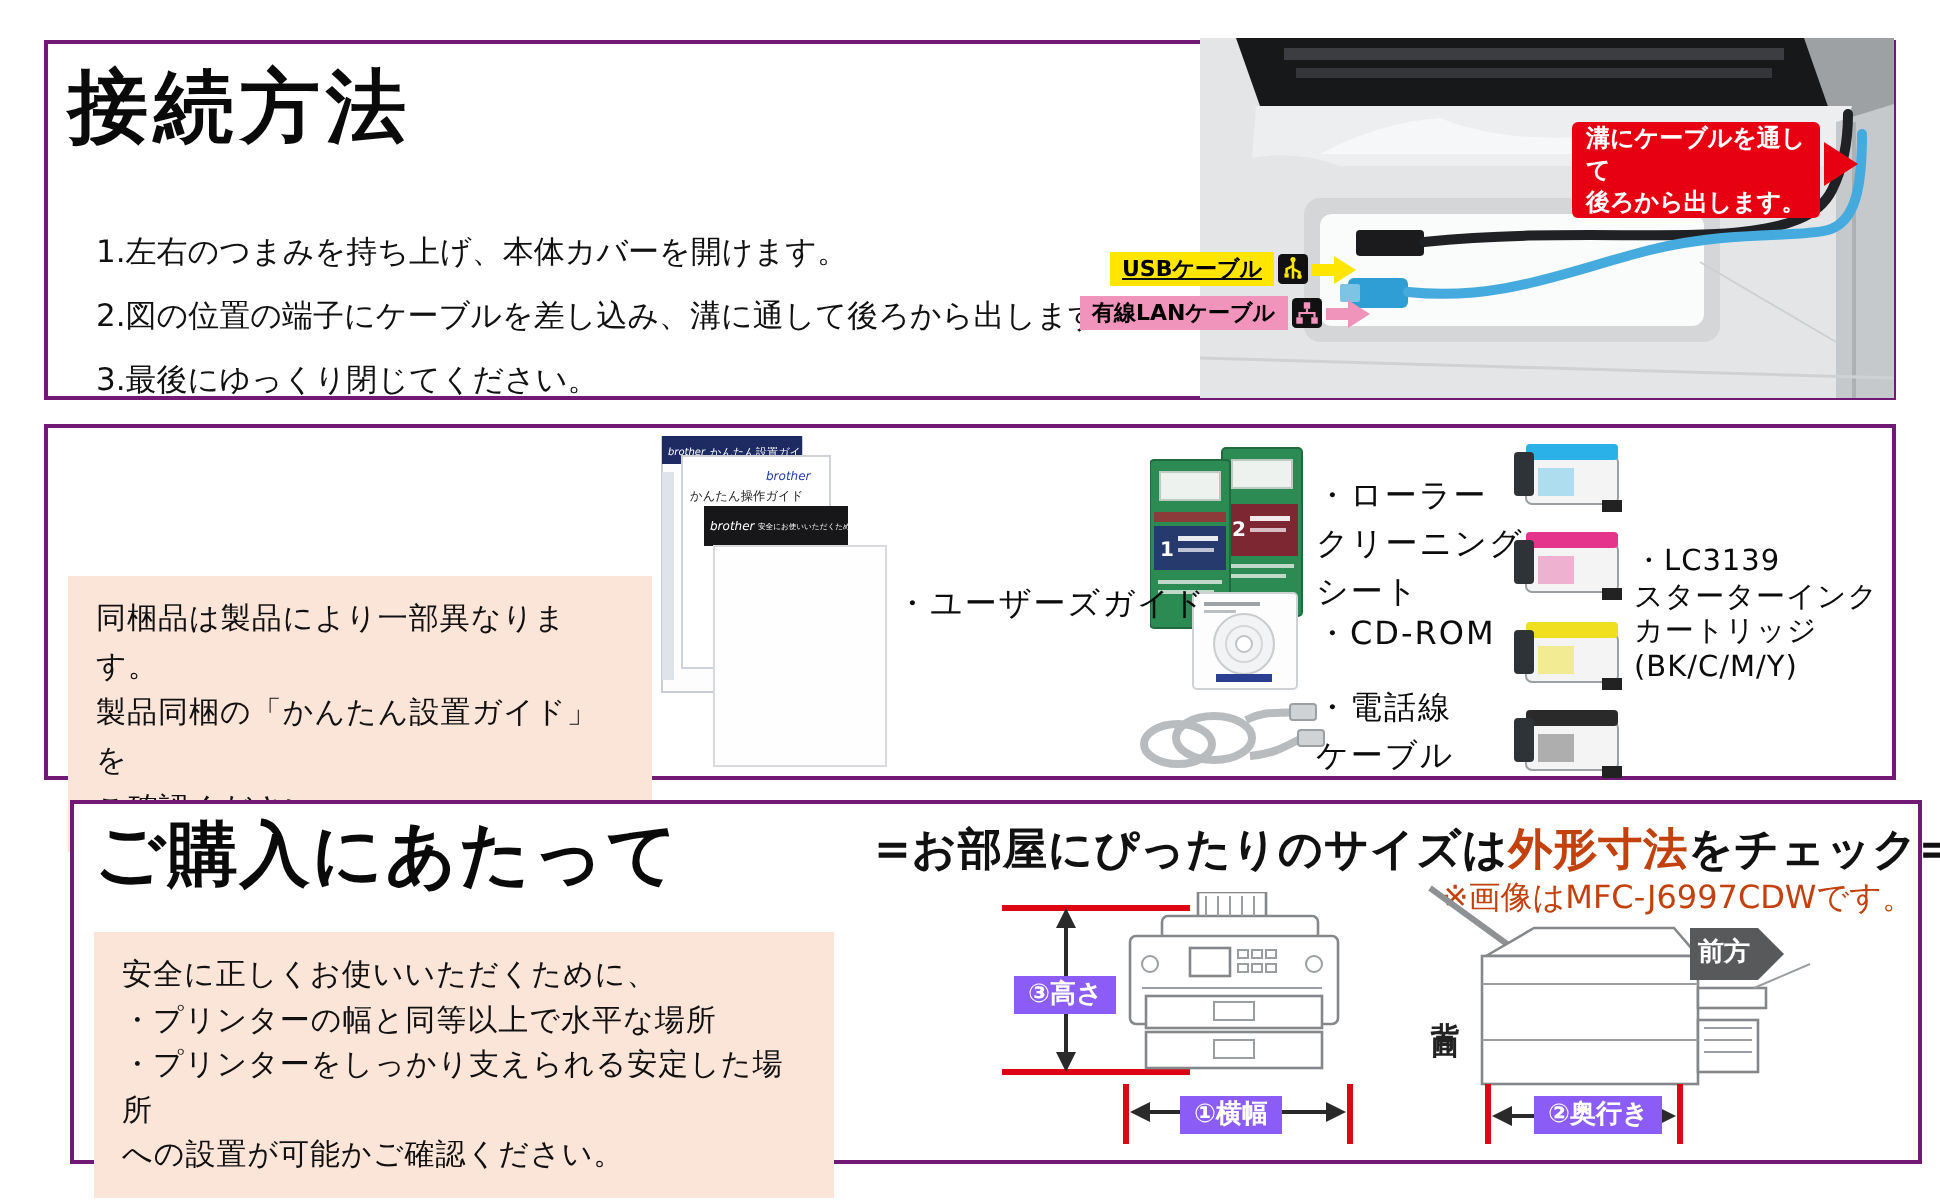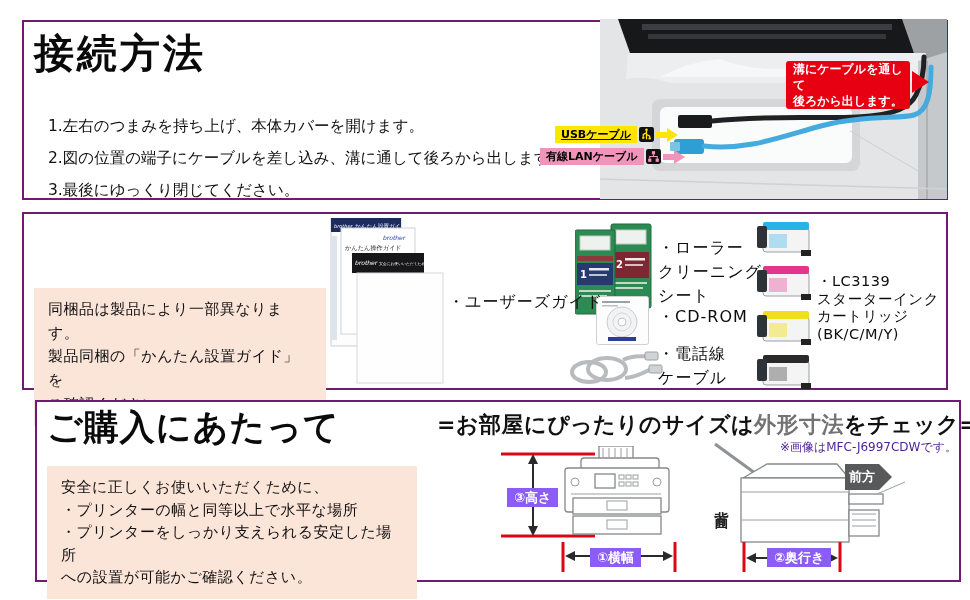--- a/index.html
+++ b/index.html
@@ -61,23 +61,23 @@
   .item-label { position:absolute; font-size:16px; letter-spacing:1px; color:#0c0c0c; white-space:nowrap; }
   .lab-users  { left:424px; top:78px; }
   .lab-roller { left:634px; top:22px; line-height:24px; }
   .lab-cd     { left:634px; top:93px; }
   .lab-phone  { left:634px; top:128px; line-height:24px; }
   .lab-ink    { left:793px; top:59px; font-size:14.5px; line-height:17.5px; letter-spacing:0.5px; }
 
   
   .size-head { position:absolute; left:400px; top:8px; width:525px; text-align:center;
                font-size:22px; font-weight:bold; letter-spacing:0.5px; white-space:nowrap; }
-  .size-head .red { color:#737373; }
+  .size-head .red { color:#c2410c; }
   .model-note { position:absolute; left:400px; top:37px; width:520px; text-align:right;
-                font-size:12px; color:#4c1d95; }
+                font-size:16px; color:#c2410c; }
 
   .diag { position:absolute; }
   .diag svg { display:block; position:absolute; left:0; top:0; }
   .diag-front { left:458px; top:44px; width:210px; height:132px; }
   .diag-side  { left:670px; top:38px; width:215px; height:138px; }
 
   .dim-label { position:absolute; background:#8b5cf6; color:#fff; font-size:13px;
                font-weight:bold; padding:1px 7px; white-space:nowrap; line-height:17px; }
   .dim-height { left:12px;  top:42px; }
   .dim-width  { left:95px;  top:102px; }

